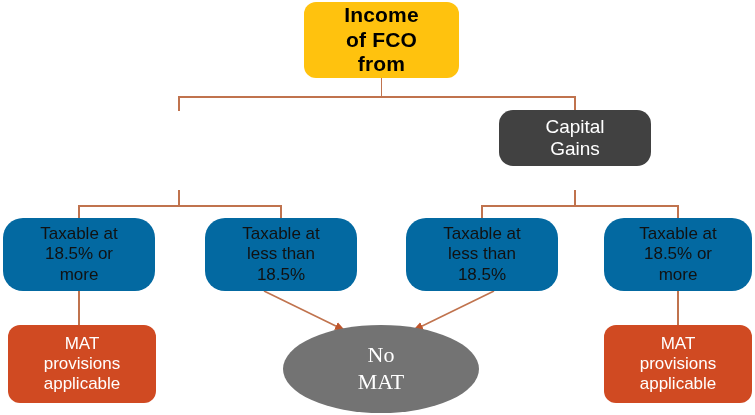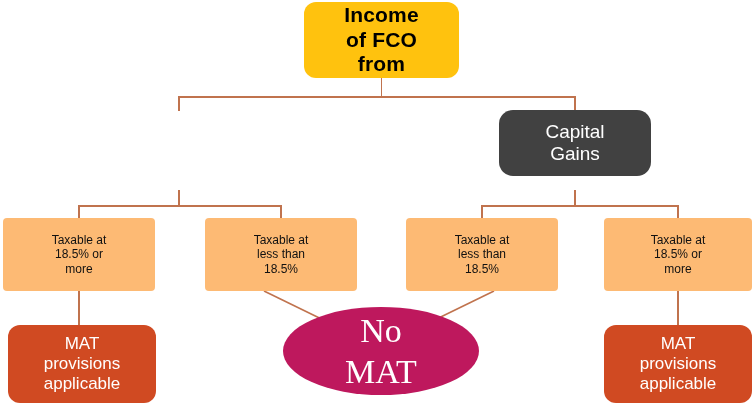--- a/index.html
+++ b/index.html
@@ -40,52 +40,52 @@
 
   
   .node-dark {
     background: #414141;
     border-radius: 14px;
     color: #FFFFFF;
     font-size: 19px;
     font-weight: normal;
   }
   #node-royalty { left: 103px; top: 110px; width: 152px; height: 80px; }
-  #node-capgains { left: 499px; top: 110px; width: 152px; height: 66px; }
+  #node-capgains { left: 499px; top: 110px; width: 152px; height: 56px; }
 
   
   .node-light {
-    background: #fdba74;
-    border-radius: 4px;
+    background: #0369a1;
+    border-radius: 20px;
     color: #111111;
-    font-size: 12px;
+    font-size: 17px;
   }
   #node-cond-1 { left: 3px; top: 218px; width: 152px; height: 73px; }
   #node-cond-2 { left: 205px; top: 218px; width: 152px; height: 73px; }
   #node-cond-3 { left: 406px; top: 218px; width: 152px; height: 73px; }
   #node-cond-4 { left: 604px; top: 218px; width: 148px; height: 73px; }
 
   
   .node-orange {
     background: #D04A22;
     border-radius: 12px;
     color: #FFFFFF;
     font-size: 17px;
   }
   #node-mat-left  { left: 8px;  top: 325px; width: 148px; height: 78px; }
   #node-mat-right { left: 604px; top: 325px; width: 148px; height: 78px; }
 
   
   #node-nomat {
-    left: 283px; top: 307px; width: 196px; height: 88px;
-    background: #be185d;
+    left: 283px; top: 325px; width: 196px; height: 88px;
+    background: #737373;
     border-radius: 50%;
     color: #FFFFFF;
     font-family: "Liberation Serif", serif;
-    font-size: 34px;
+    font-size: 22px;
     line-height: 1.22;
   }
 
   
   .conn {
     position: absolute;
     background: #C0734E;
     z-index: 1;
   }
   .conn-v { width: 1.6px; }

